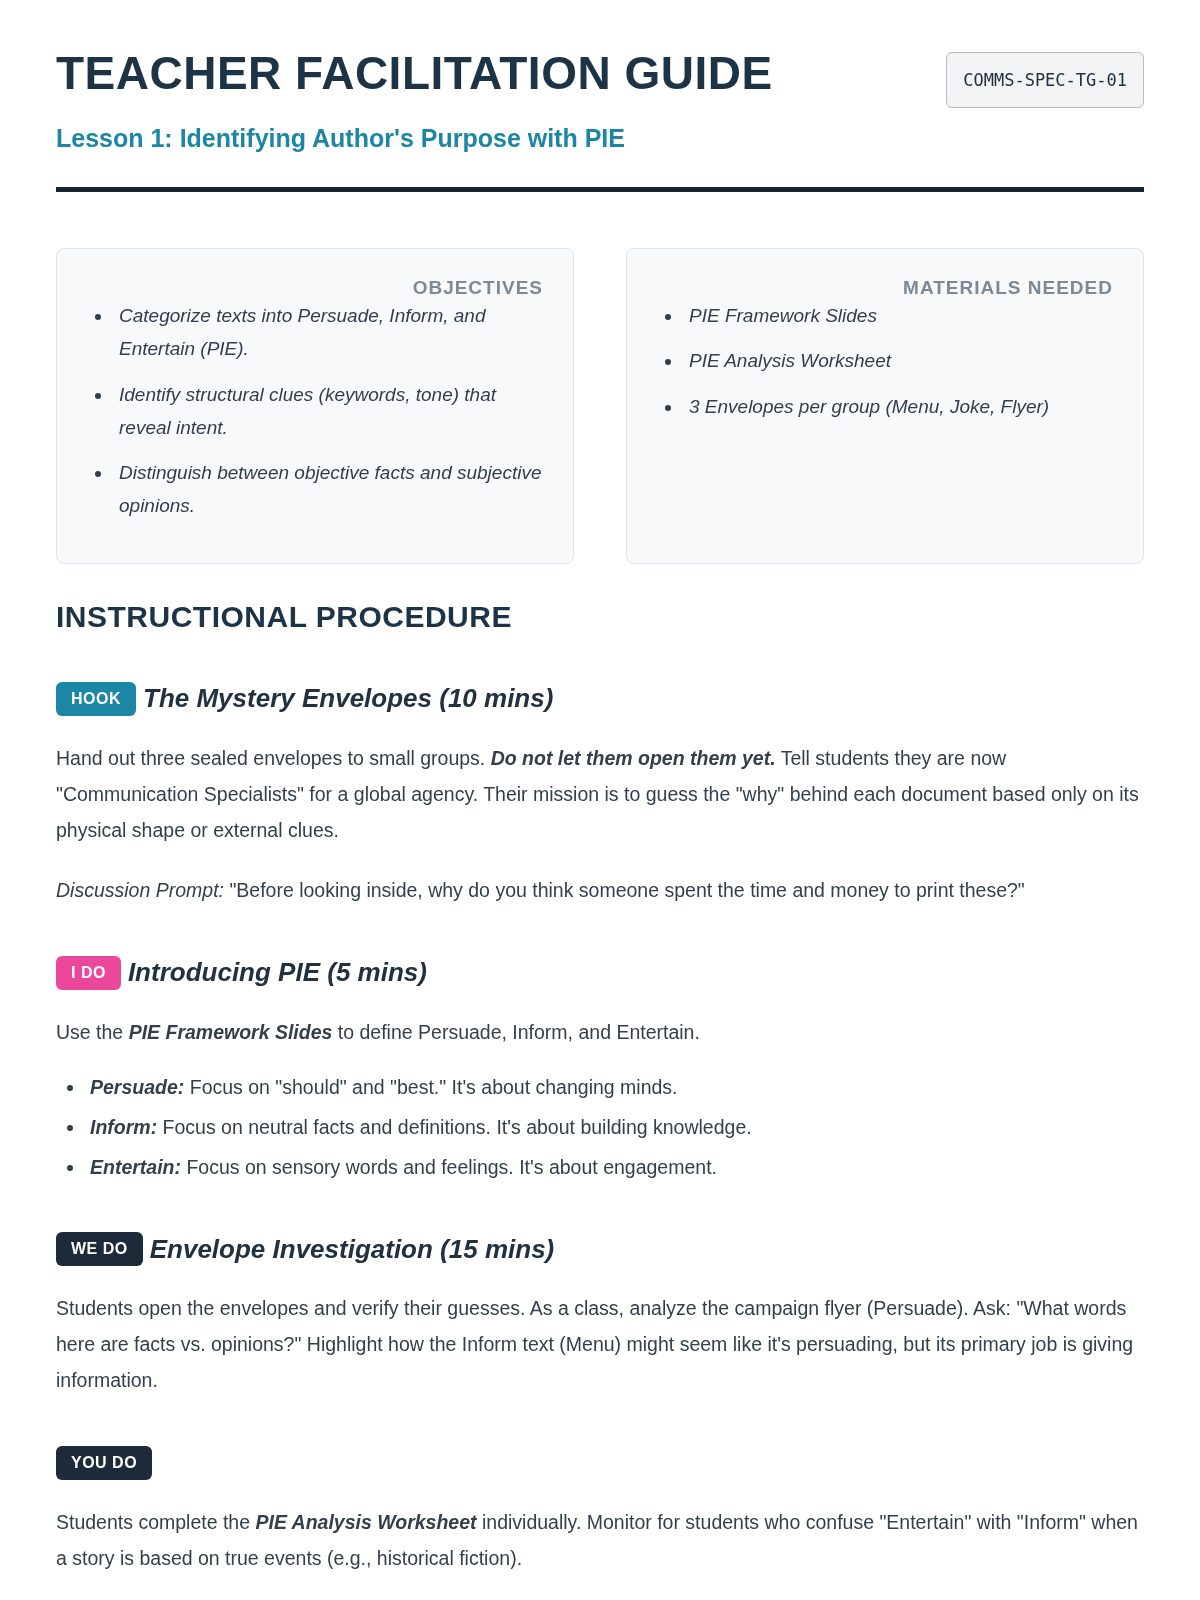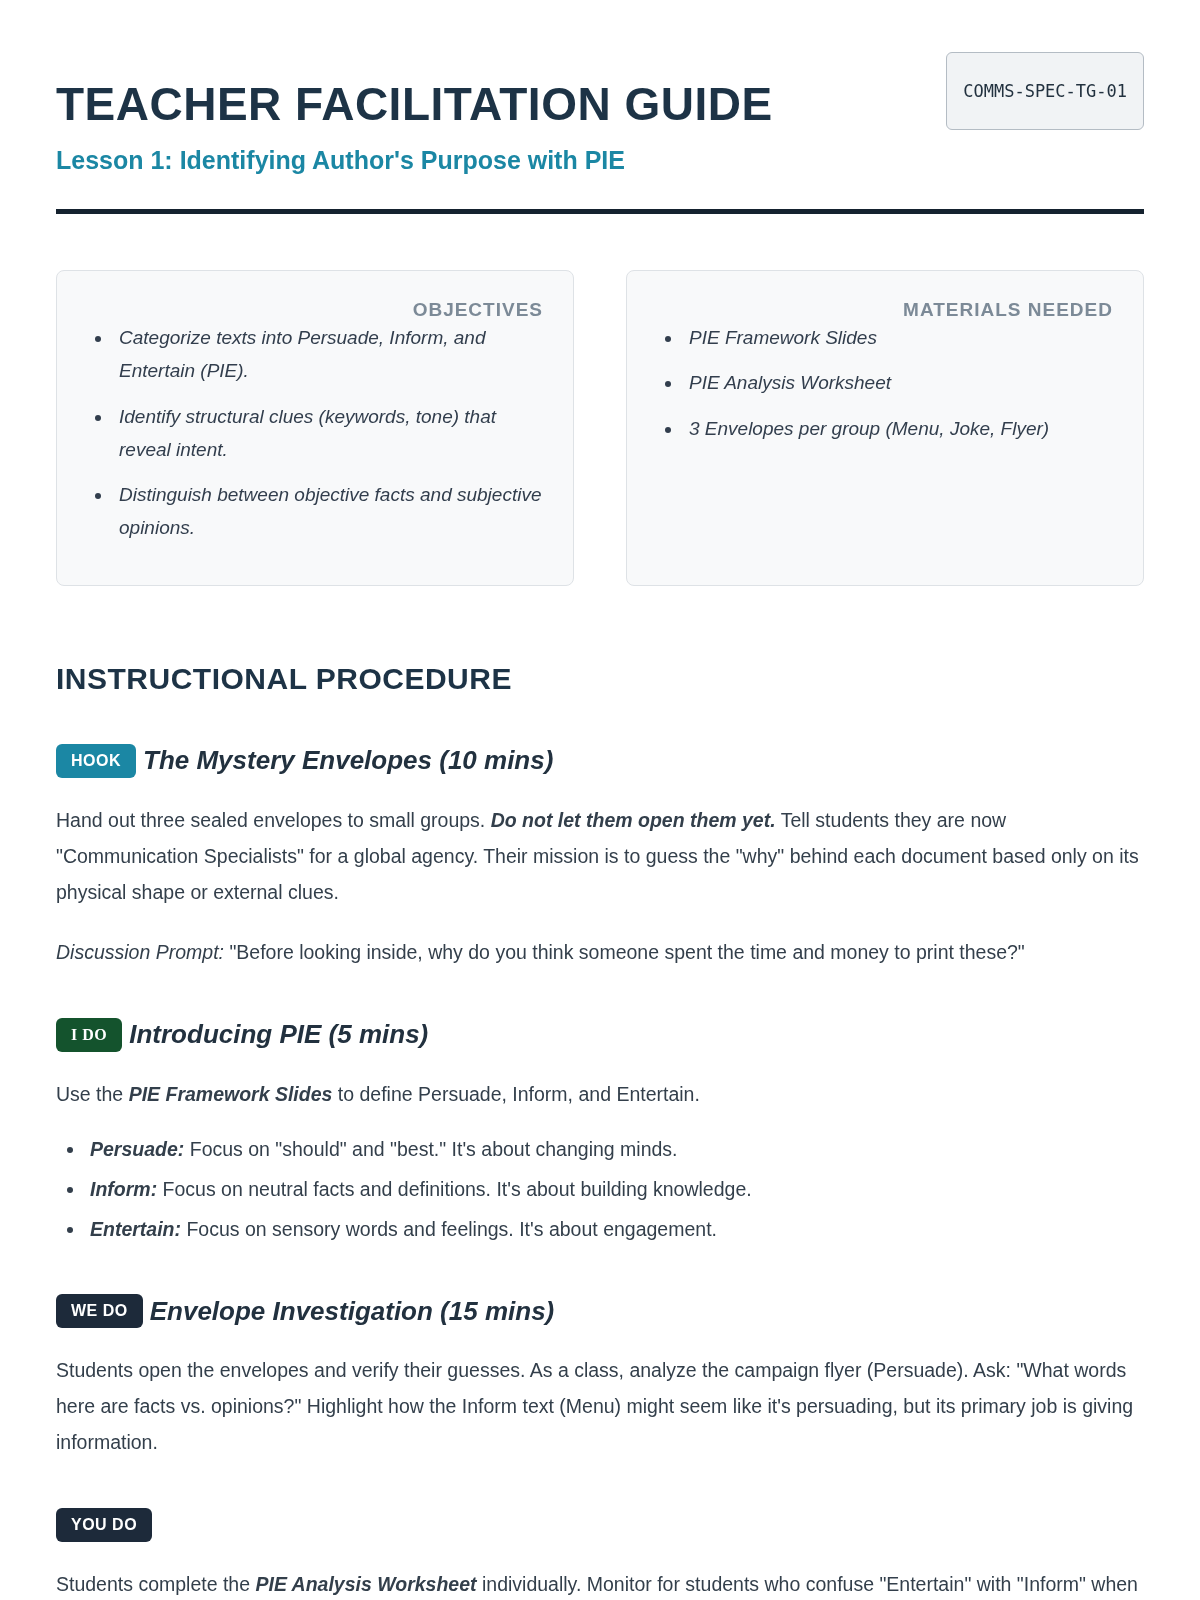--- a/index.html
+++ b/index.html
@@ -10,37 +10,37 @@
     overflow: hidden;
     font-family: "Liberation Sans", sans-serif;
     color: #323e4d;
     padding: 48px 56px 0 56px;
   }
 
   
   .header-row {
     display: flex;
     justify-content: space-between;
-    align-items: flex-end;
+    align-items: flex-start;
   }
   h1.page-title {
     font-size: 46px;
     font-weight: 800;
     letter-spacing: 0.5px;
     color: #1d3346;
     line-height: 1.1;
   }
   .doc-code {
     font-family: "DejaVu Sans Mono", "Liberation Mono", monospace;
     font-size: 17px;
     color: #22313f;
     background: #f1f3f5;
     border: 1px solid #b4bcc4;
     border-radius: 6px;
-    padding: 28px 16px;
+    padding: 17px 16px;
     margin-top: 4px;
     white-space: nowrap;
   }
   h2.subtitle {
     font-size: 25px;
     font-weight: 700;
     color: #1b87a4;
     margin-top: 16px;
   }
   .divider {
@@ -82,21 +82,21 @@
     margin-bottom: 12px;
     padding-left: 6px;
   }
 
   
   .procedure-heading {
     font-size: 30px;
     font-weight: 800;
     letter-spacing: 0.5px;
     color: #1d3346;
-    margin-top: 76px;
+    margin-top: 36px;
   }
   .section { margin-top: 48px; }
   .section-header {
     display: flex;
     align-items: center;
     gap: 7px;
   }
   .section-badge {
     color: #ffffff;
     font-size: 16px;
@@ -168,21 +168,21 @@
     <section class="section">
       <div class="section-header">
         <span class="section-badge" style="background: rgb(27, 135, 164);">HOOK</span>
         <h3 class="section-title">The Mystery Envelopes (10 mins)</h3>
       </div>
       <p><span>Hand out three sealed envelopes to small groups. </span><b>Do not let them open them yet.</b><span> Tell students they are now "Communication Specialists" for a global agency. Their mission is to guess the "why" behind each document based only on its physical shape or external clues.</span></p>
       <p><i>Discussion Prompt:</i><span> "Before looking inside, why do you think someone spent the time and money to print these?"</span></p>
     </section>
     <section class="section">
       <div class="section-header">
-        <span class="section-badge" style="background: #14532d; font-family: Liberation Serif, serif;">I DO</span>
+        <span class="section-badge" style="background: #ec4899;">I DO</span>
         <h3 class="section-title">Introducing PIE (5 mins)</h3>
       </div>
       <p><span>Use the </span><b>PIE Framework Slides</b><span> to define Persuade, Inform, and Entertain.</span></p>
       <ul>
         <li><b>Persuade:</b><span> Focus on "should" and "best." It's about changing minds.</span></li>
         <li><b>Inform:</b><span> Focus on neutral facts and definitions. It's about building knowledge.</span></li>
         <li><b>Entertain:</b><span> Focus on sensory words and feelings. It's about engagement.</span></li>
       </ul>
     </section>
     <section class="section">

